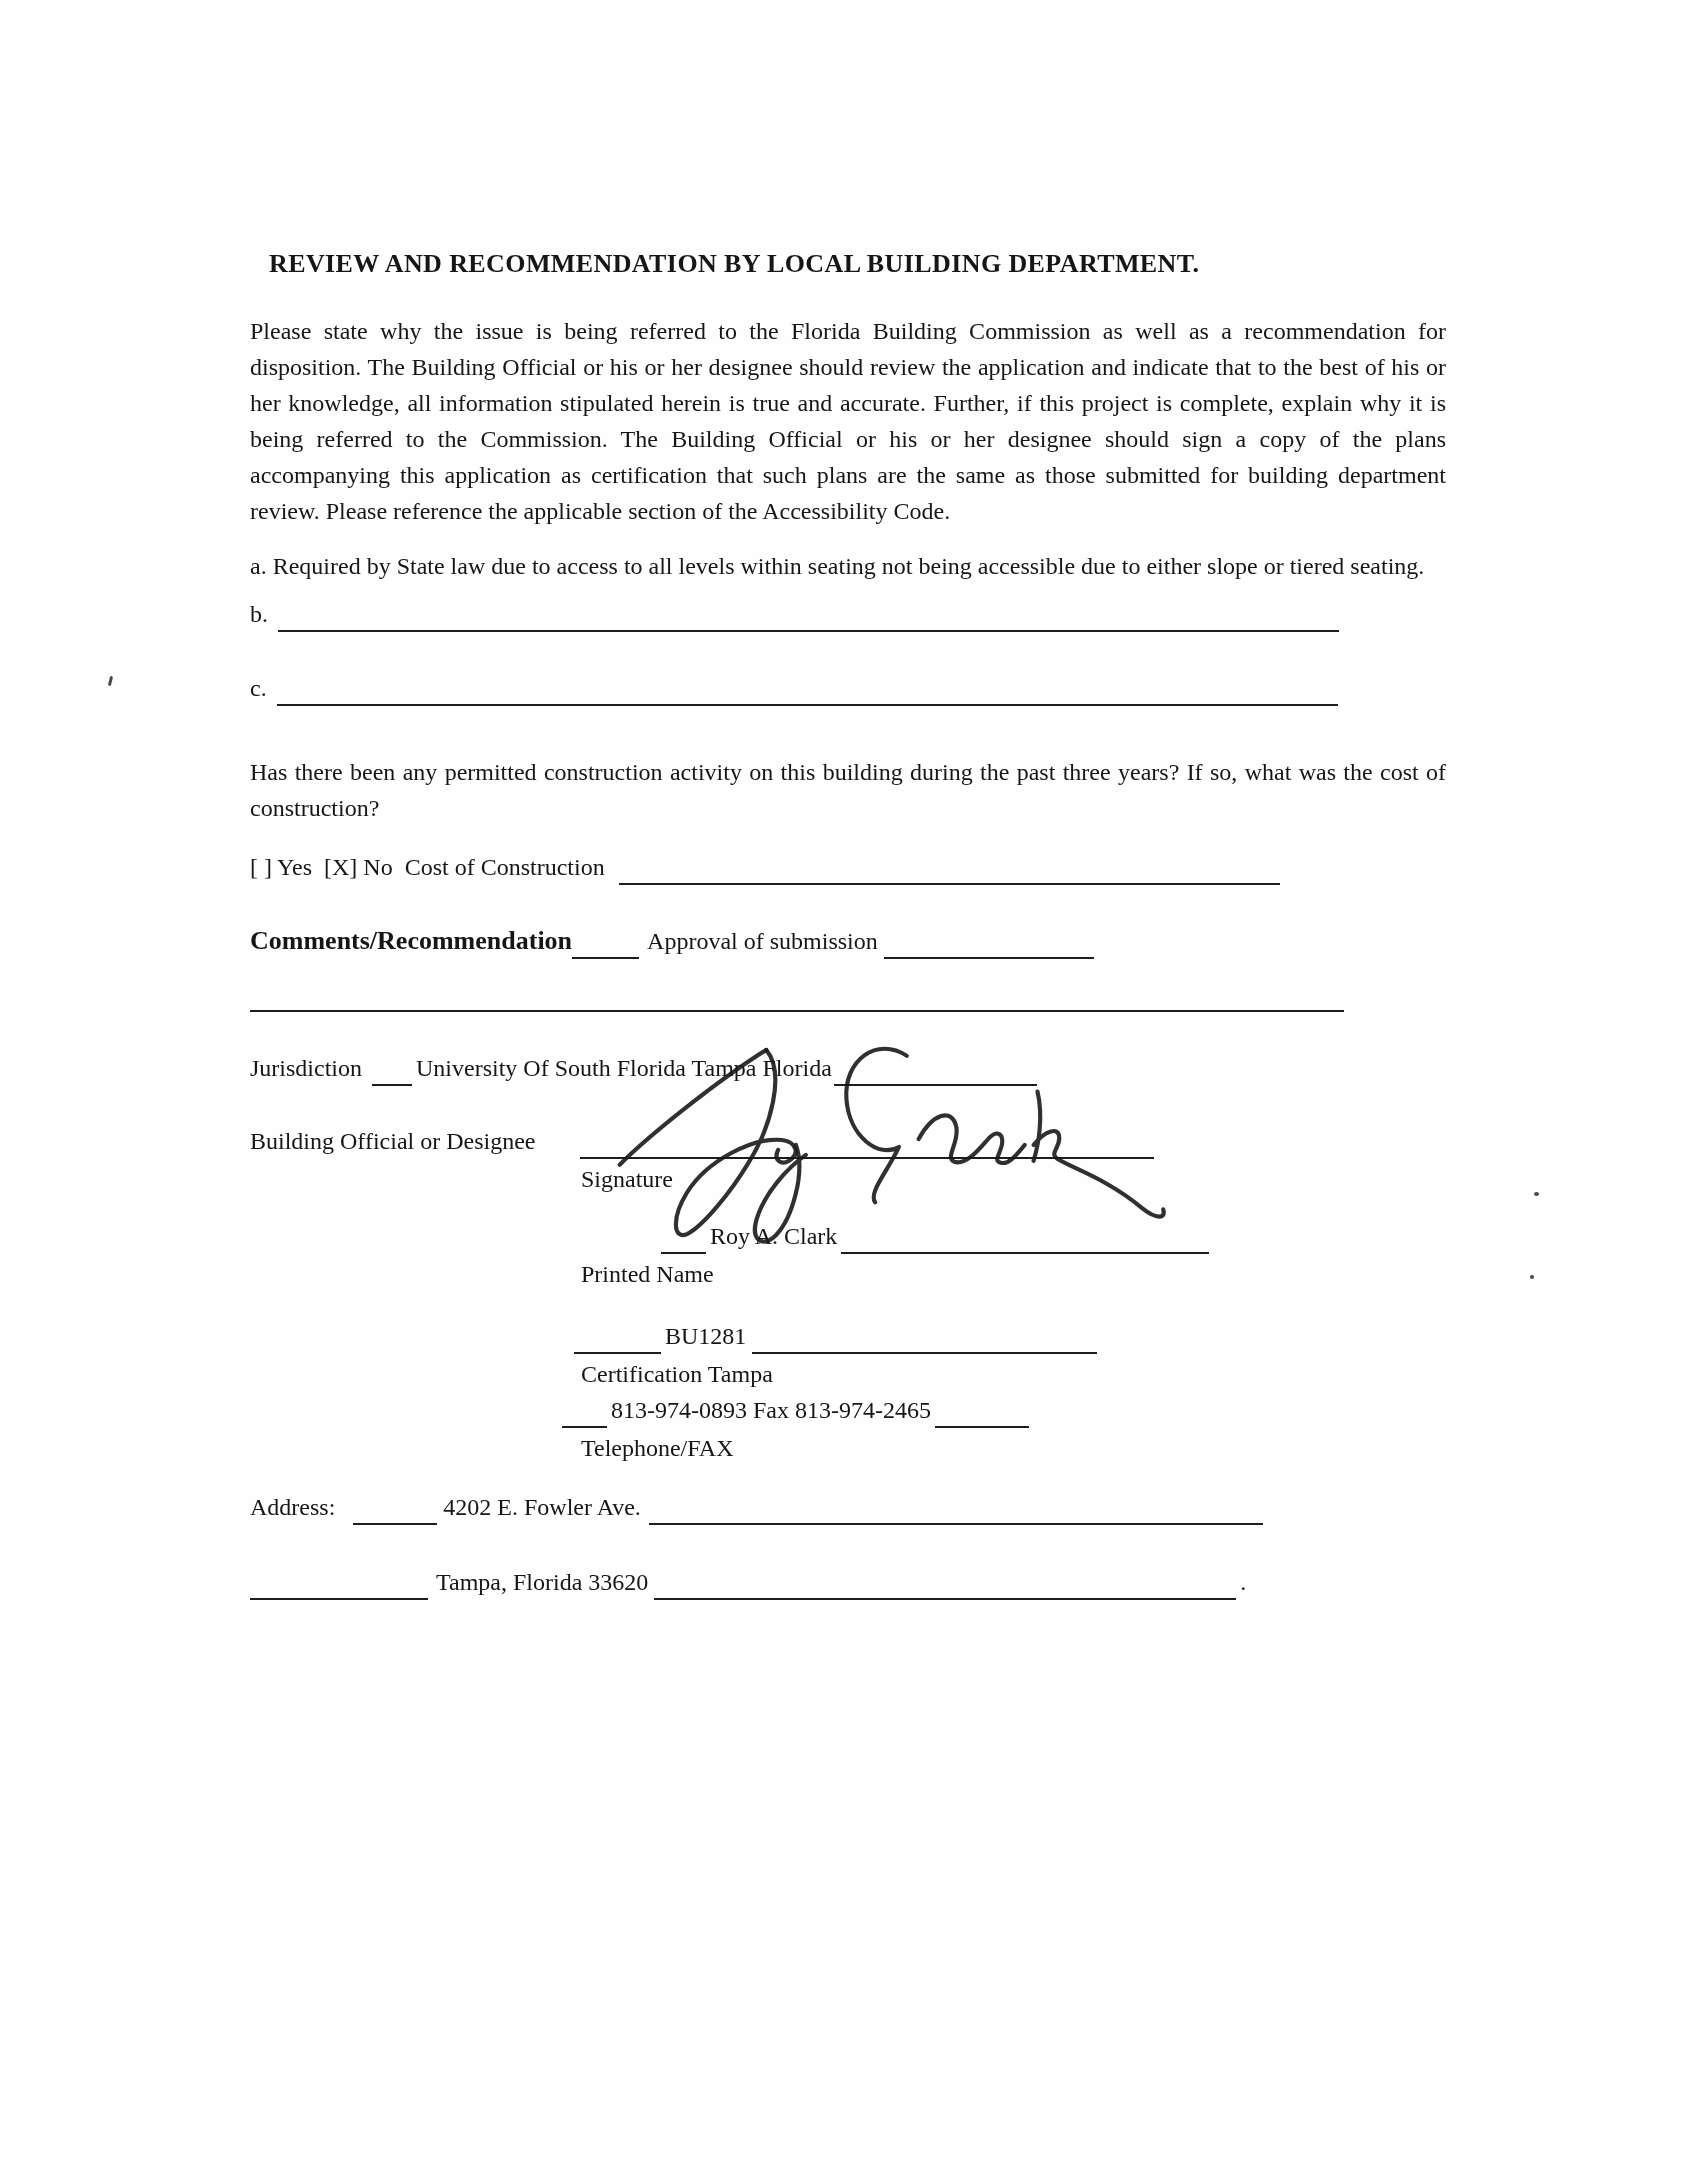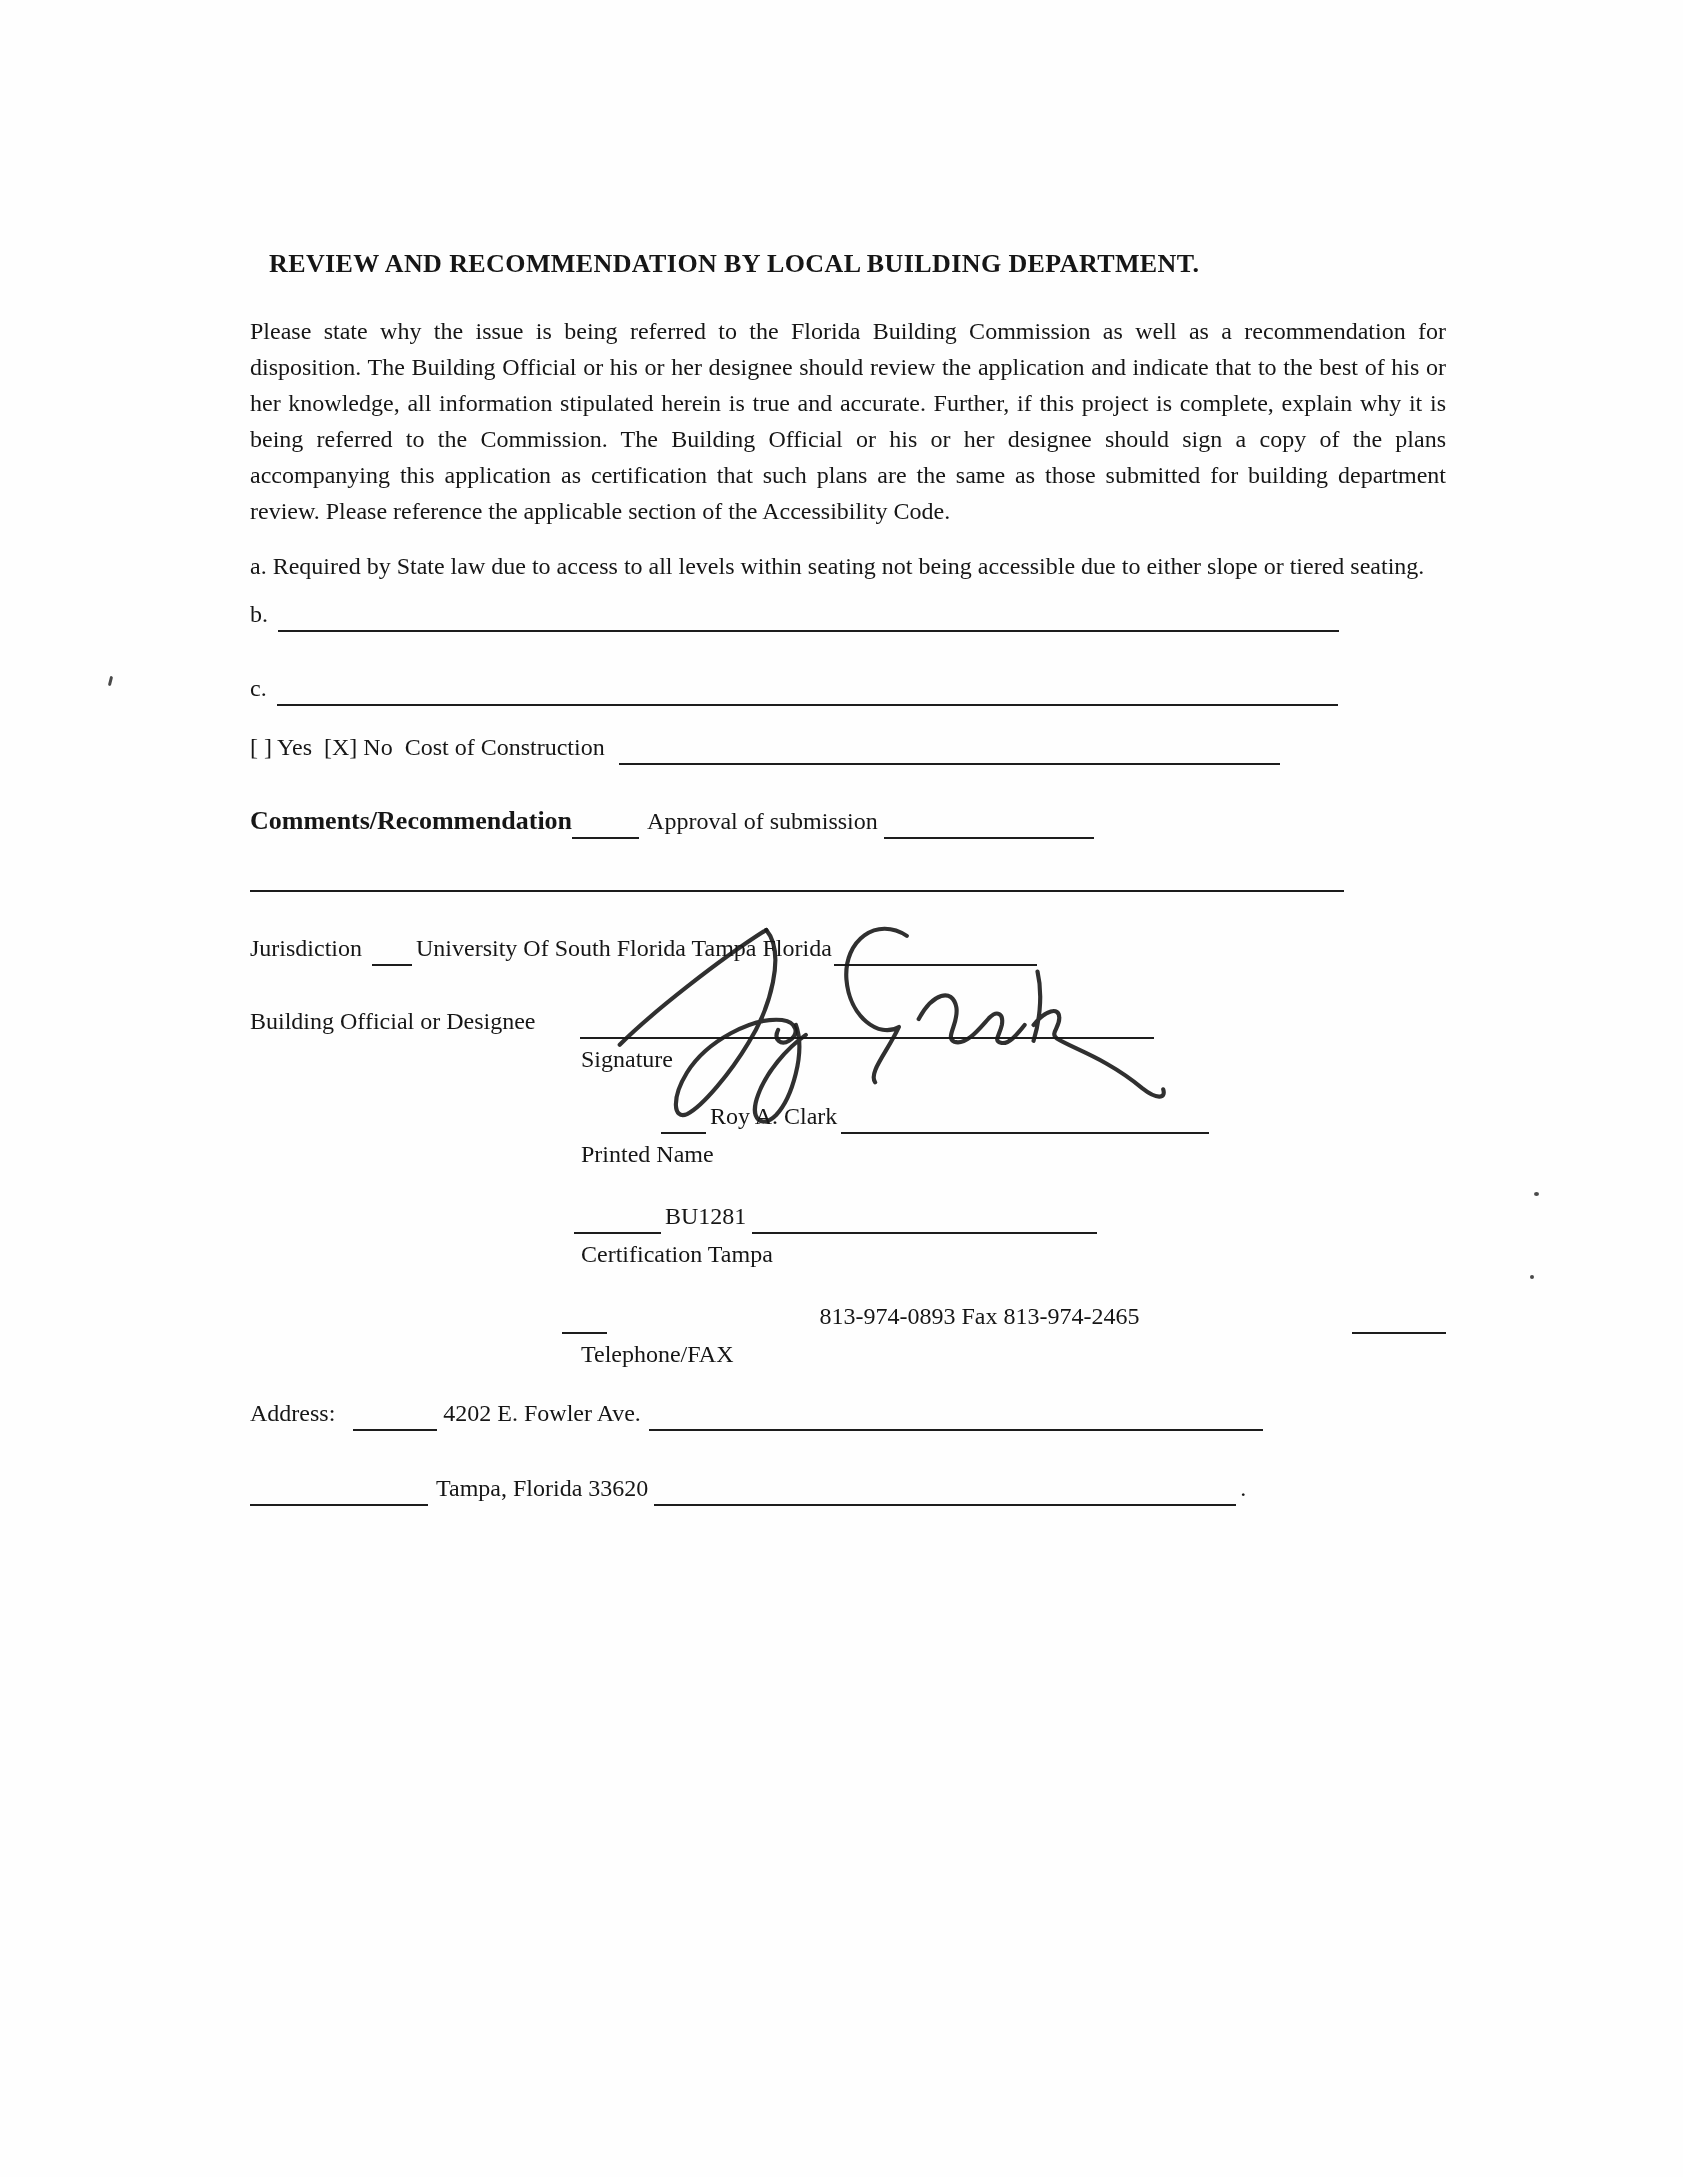--- a/index.html
+++ b/index.html
@@ -72,21 +72,21 @@
   .sig-caption { margin-top: 2px; margin-left: 331px; font-size: 24px; line-height: 36px; }
   .caption { margin-left: 331px; font-size: 24px; line-height: 36px; margin-top: 2px; }
   .pn-row { margin-top: 21px; padding-left: 411px; }
   .pn-row .fill-a { width: 45px; }
   .pn-row .value { padding: 0 4px; }
   .pn-row .fill-b { width: 368px; }
   .cert-row { margin-top: 26px; padding-left: 324px; }
   .cert-row .fill-a { width: 87px; }
   .cert-row .value { padding: 0 6px 0 4px; }
   .cert-row .fill-b { width: 345px; }
-  .phone-row { margin-top: 26px; padding-left: 312px; justify-content: space-between; }
+  .phone-row { padding-left: 312px; }
   .phone-row .fill-a { width: 45px; }
   .phone-row .value { padding: 0 4px; }
   .phone-row .fill-b { width: 94px; }
   .addr-row { margin-top: 23px; }
   .addr-row .label { margin-right: 18px; }
   .addr-row .fill-a { width: 84px; }
   .addr-row .value { padding: 0 8px 0 6px; }
   .addr-row .fill-b { width: 614px; }
   .city-row { margin-top: 39px; }
   .city-row .fill-a { width: 178px; }
@@ -133,20 +133,21 @@
     <div class="row row-b">
       <span>b.</span>
       <span class="fill"></span>
     </div>
 
     <div class="row row-c">
       <span>c.</span>
       <span class="fill"></span>
     </div>
 
+    <div class="para question">Has there been any permitted construction activity on this building during the past three years? If so, what was the cost of construction?</div>
 
     <div class="row cost-row">
       <span class="opt">[ ] Yes</span>
       <span class="opt">[X] No</span>
       <span>Cost of Construction</span>
       <span class="fill"><span></span></span>
     </div>
 
     <div class="row comments-row">
       <span class="label">Comments/Recommendation</span>

